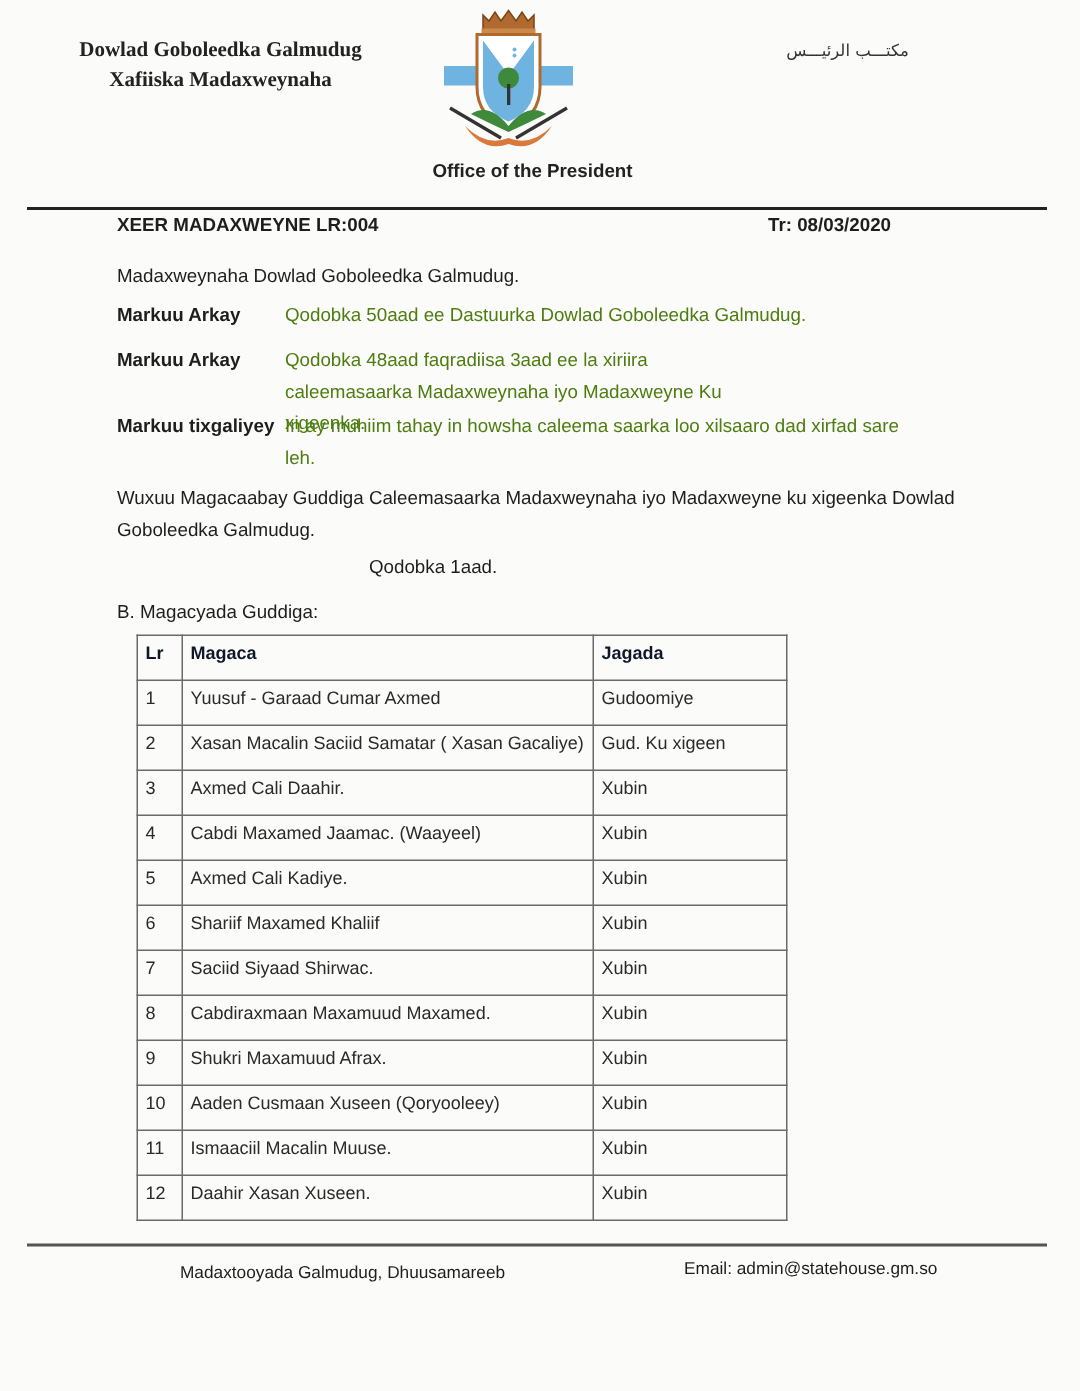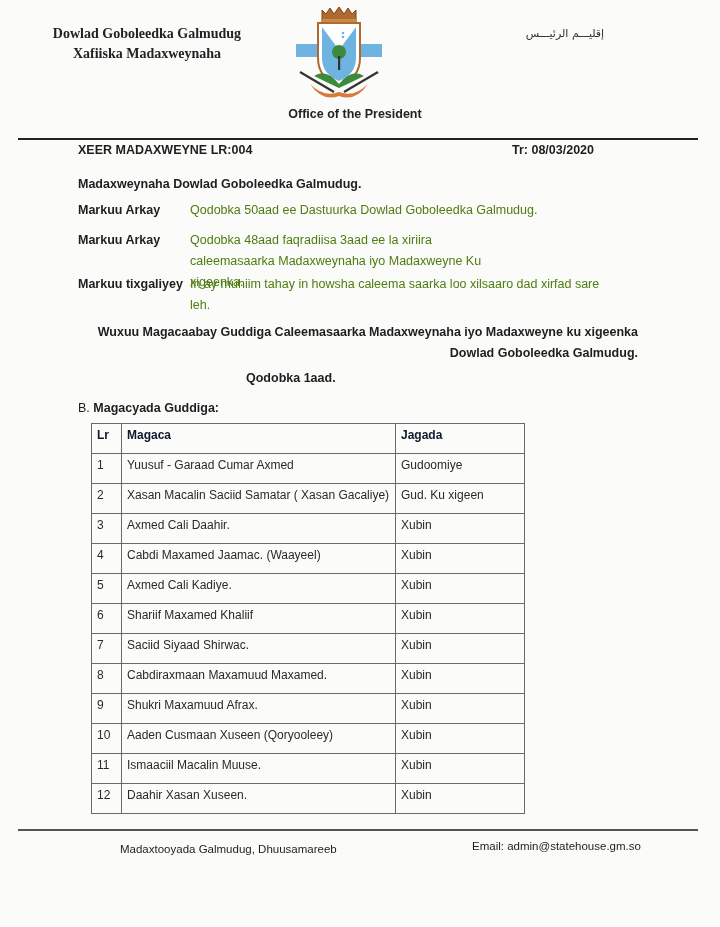--- a/index.html
+++ b/index.html
@@ -7,35 +7,35 @@
        font-family:"Liberation Sans", sans-serif;color:#1e1e1e;}
   .abs{position:absolute;}
   .serif{font-family:"Liberation Serif", serif;font-weight:bold;font-size:14px;line-height:20px;color:#222;text-align:center;}
   #hdr-left{left:22px;top:24px;width:250px;}
   #hdr-right{left:440px;top:24px;width:250px;text-align:center;font-family:"DejaVu Sans", sans-serif;font-size:11px;line-height:19px;color:#333;}
   #emblem{left:294px;top:6px;width:90px;height:96px;}
   #state-name{left:270px;top:106px;width:170px;text-align:center;font-size:12.5px;font-weight:bold;line-height:17px;color:#222;}
   .rule{left:18px;width:680px;height:2px;background:#222;}
   #ref{left:78px;top:143px;font-size:12.5px;font-weight:bold;}
   #date{left:512px;top:143px;font-size:12.5px;font-weight:bold;}
-  .b{font-weight:bold;text-align:right;}
+  .b{font-weight:normal;}
   .p{font-size:12.5px;line-height:21px;}
   #intro{left:78px;top:174px;}
   .lbl{left:78px;font-weight:bold;}
   .val{left:190px;width:440px;color:#4d7c0f;}
   #decl{left:78px;top:322px;width:560px;}
   #article{left:246px;top:368px;}
   #sect{left:78px;top:398px;}
   table{position:absolute;left:91px;top:423px;width:434px;border-collapse:collapse;font-size:12px;}
   td,th{border:1.5px solid #6a6a6a;text-align:left;vertical-align:top;padding:4px 5px 0 5px;height:25px;font-weight:normal;color:#2a2a2a;}
   th{font-weight:bold;color:#0f172a;}
   td.lr{width:19px;}
   td.role,th.role{width:118px;}
   #foot-left{left:78px;top:843px;font-size:11.5px;margin-left:42px;}
-  #foot-right{left:456px;top:840px;font-size:11.5px;margin-left:16px;}
+  #foot-right{left:456px;top:840px;font-size:11.5px;}
 </style>
 </head>
 <body>
 
 <div id="hdr-left" class="abs serif">
   <div>Dowlad Goboleedka Galmudug</div>
   <div>Xafiiska  Madaxweynaha</div>
 </div>
 
 <svg id="emblem" class="abs" viewBox="0 0 90 96">
@@ -56,21 +56,21 @@
 
   <path d="M20 70 Q32 62 45 78 Q58 62 70 70 Q58 76 45 82 Q32 76 20 70 Z" fill="#3c8a3a"></path>
 
   <line x1="6" y1="66" x2="40" y2="86" stroke="#333" stroke-width="2.2"></line>
   <line x1="84" y1="66" x2="50" y2="86" stroke="#333" stroke-width="2.2"></line>
 
   <path d="M16 78 Q30 92 45 86 Q60 92 74 78 Q62 96 45 90 Q28 96 16 78 Z" fill="#d9793a"></path>
 </svg>
 
 <div id="hdr-right" class="abs" dir="rtl">
-  <div>إقليـــم  الرئيـــس</div>
+  <div>مكتـــب  الرئيـــس</div>
 </div>
 
 <div id="state-name" class="abs">
   <div>Office of the President</div>
 </div>
 
 <div class="abs rule" style="top:138px;"></div>
 
 <div id="ref" class="abs">XEER MADAXWEYNE LR:004</div>
 <div id="date" class="abs">Tr: 08/03/2020</div>

